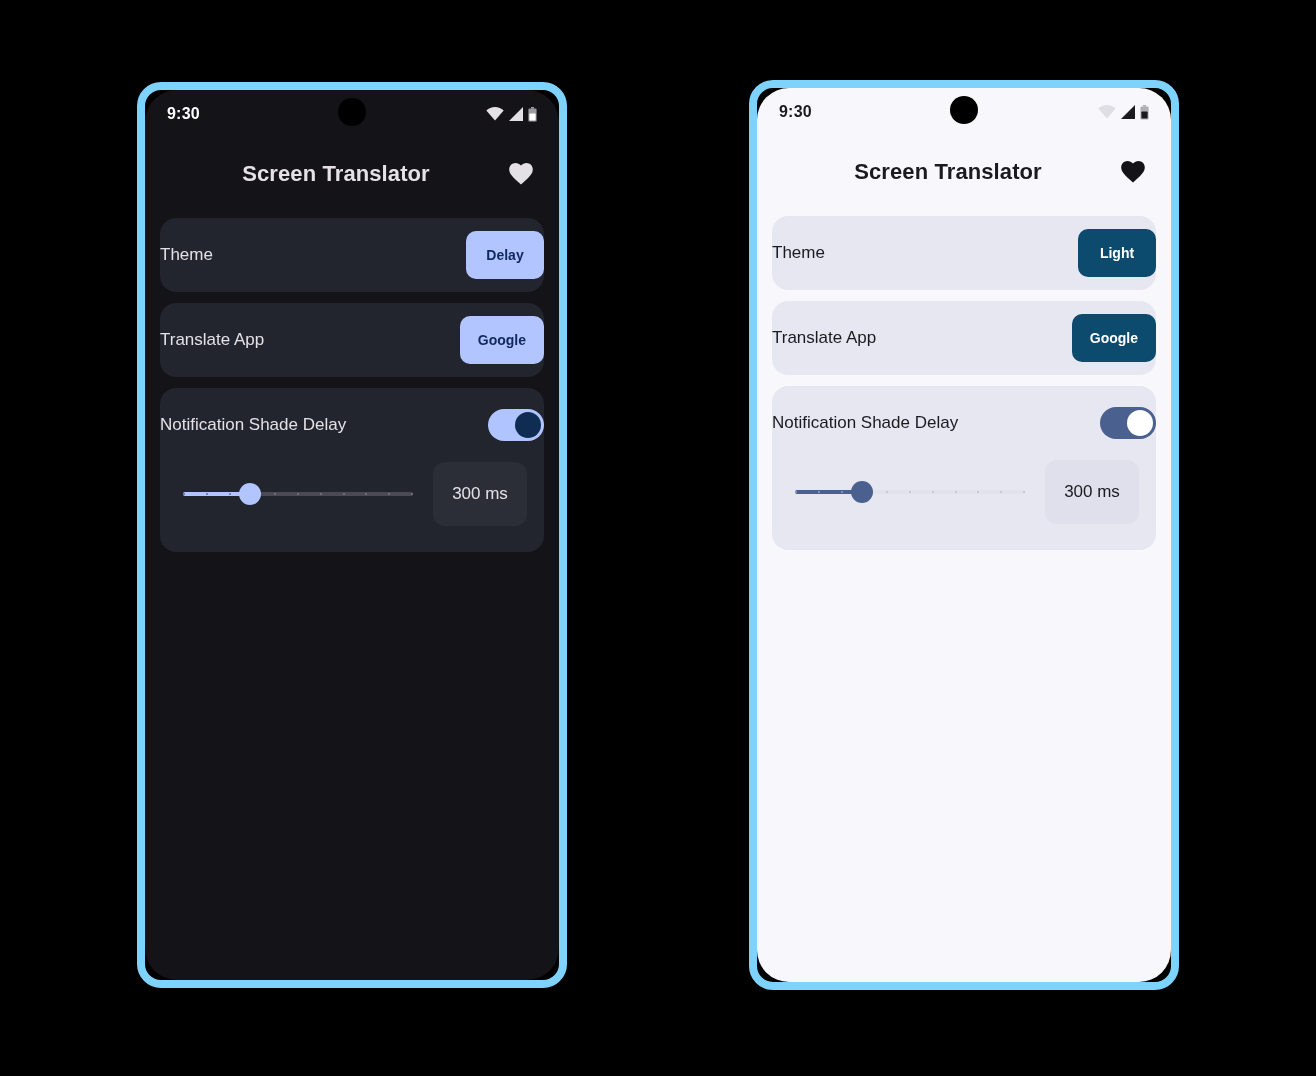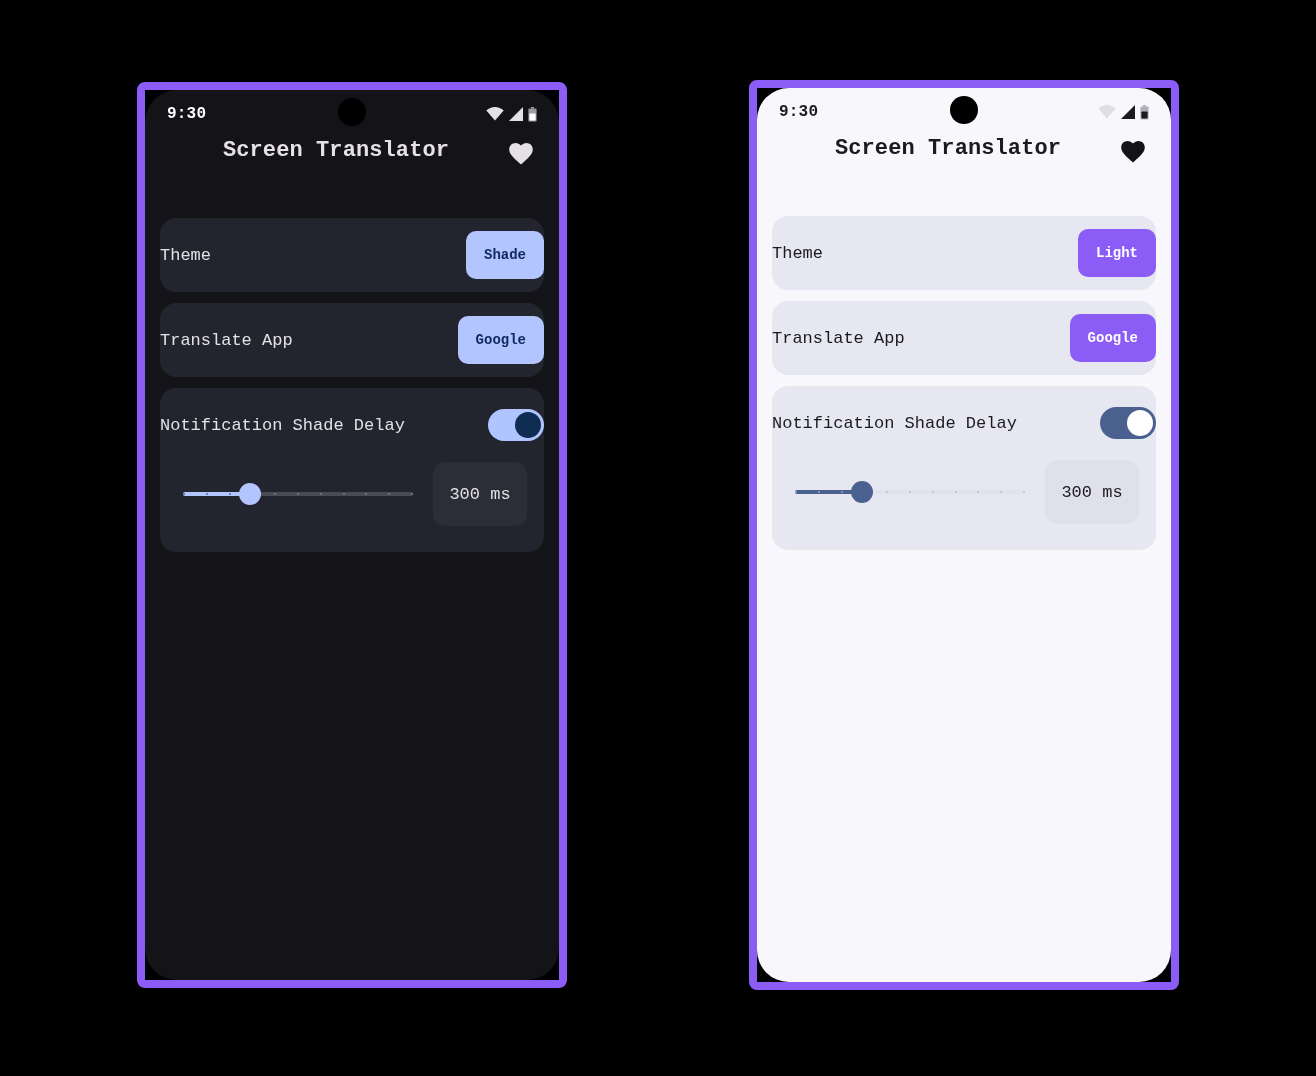--- a/index.html
+++ b/index.html
@@ -17,25 +17,24 @@
   }
 
   .stage {
     position: absolute;
     inset: 0;
   }
 
   
   .phone {
     position: absolute;
-    border: 8px solid #8b5cf6;
-    border-radius: 8px;
+    border: 8px solid #7dd3fc;
+    border-radius: 24px;
     box-sizing: border-box;
     overflow: hidden;
-    font-family: Liberation Mono, monospace;
   }
   .phone.dark  { left: 137px; top: 82px;  width: 430px; height: 906px; }
   .phone.light { left: 749px; top: 80px;  width: 430px; height: 910px; }
 
   .screen {
     position: absolute;
     inset: 0;
     border-radius: 32px;
     overflow: hidden;
   }
@@ -75,20 +74,21 @@
     display: flex;
     align-items: center;
     gap: 4px;
   }
   .status-icons svg { display: block; }
 
   
   .appbar {
     height: 72px;
     display: flex;
+    align-items: center;
     position: relative;
     padding: 0 22px;
     box-sizing: border-box;
   }
   .appbar-title {
     flex: 1;
     text-align: center;
     font-size: 22px;
     font-weight: 700;
     letter-spacing: 0.1px;
@@ -144,21 +144,21 @@
     padding: 0 18px;
     height: 48px;
     min-width: 78px;
     cursor: pointer;
     font-family: inherit;
     display: flex;
     align-items: center;
     justify-content: center;
   }
   .screen.dark  .chip { background: #B3C5FF; color: #10295B; }
-  .screen.light .chip { background: #8b5cf6; color: #FFFFFF; }
+  .screen.light .chip { background: #0c4a6e; color: #FFFFFF; }
 
   
   .toggle {
     width: 56px;
     height: 32px;
     border-radius: 16px;
     position: relative;
     cursor: pointer;
     flex: 0 0 auto;
   }
@@ -298,21 +298,21 @@
               <path d="M12 21.4 10.3 19.9C4.2 14.4 0.2 10.8 0.2 6.4 0.2 2.8 3 0 6.6 0c2 0 4 0.95 5.4 2.45C13.4 0.95 15.4 0 17.4 0 21 0 23.8 2.8 23.8 6.4c0 4.4-4 8-10.1 13.5z"></path>
             </svg>
         </span>
       </div>
 
       <div class="cards">
 
         <div class="card">
           <div class="card-row">
             <span class="row-label">Theme</span>
-            <button class="chip">Shade</button>
+            <button class="chip">Delay</button>
           </div>
         </div>
 
         <div class="card">
           <div class="card-row">
             <span class="row-label">Translate App</span>
             <button class="chip">Google</button>
           </div>
         </div>
 

